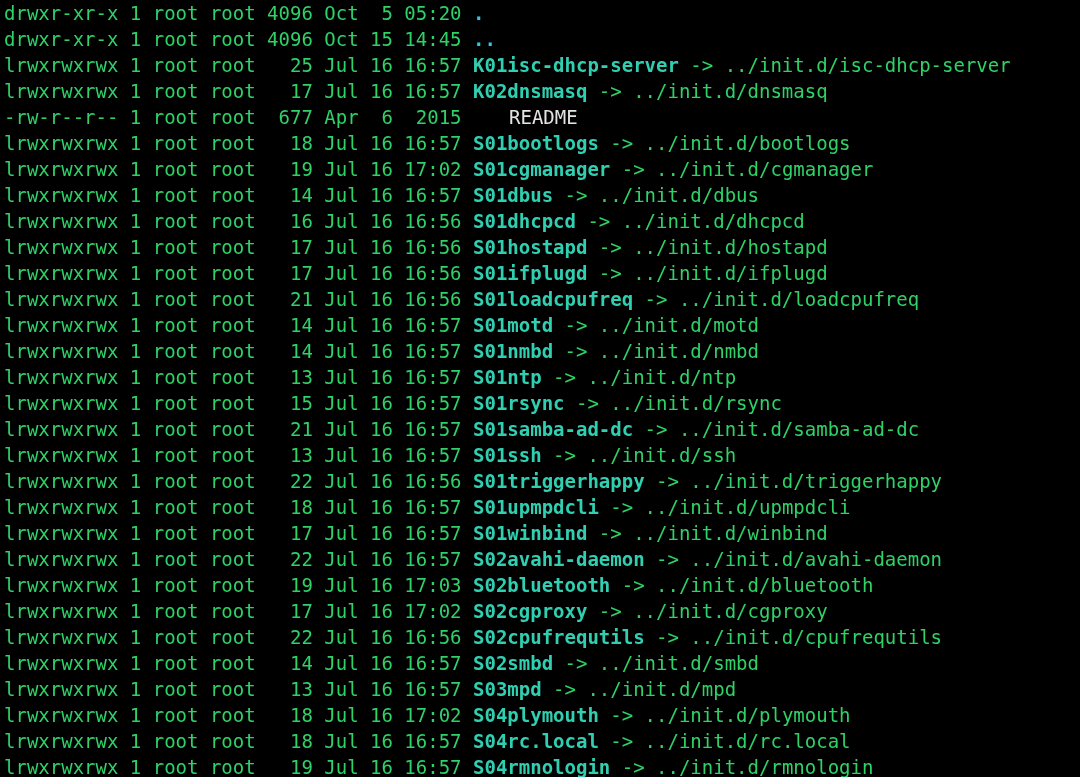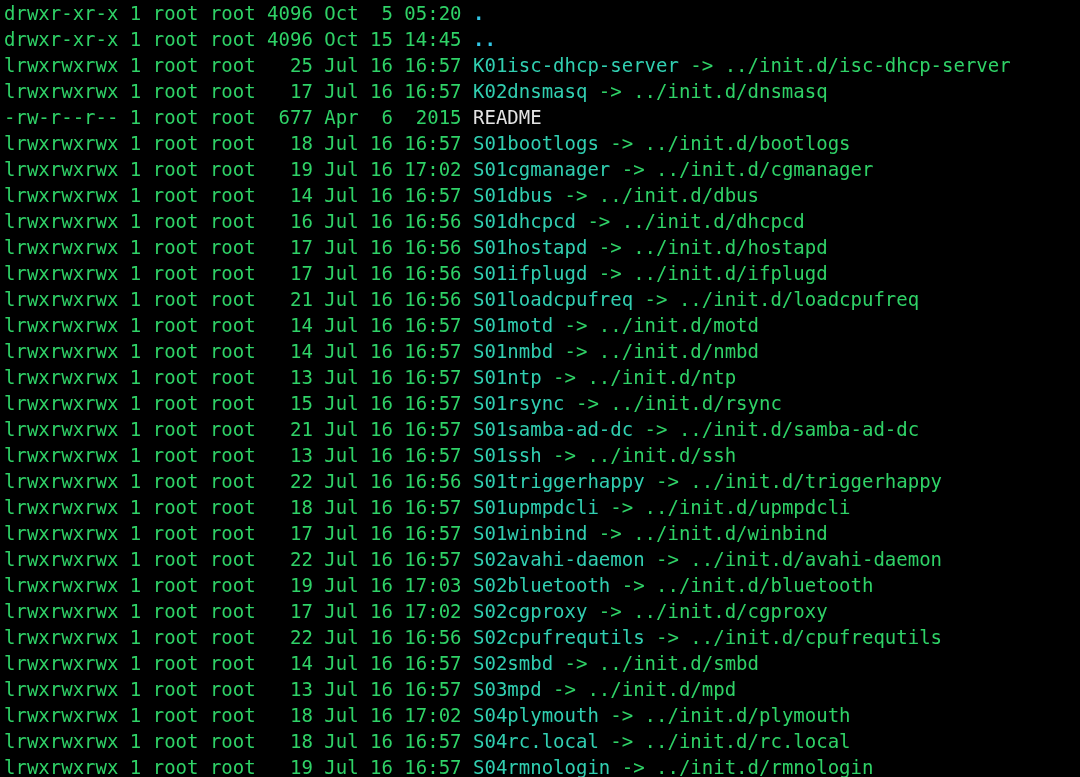--- a/index.html
+++ b/index.html
@@ -13,20 +13,20 @@
     padding:0 4px;
     font-family:"Menlo","Consolas","DejaVu Sans Mono",monospace;
     font-size:19px;
     line-height:26px;
     color:#2fd267;
     white-space:pre;
     letter-spacing:0px;
   }
   .d   {color:#2fd267;}               
   .blue{color:#32c7e6;font-weight:bold;}
-  .cyan{color:#31cfb1;font-weight:normal;}
-  .wht {color:#e4e4e4;}
+  .cyan{color:#31cfb1;font-weight:bold;}
+  .wht {color:#e4e4e4;margin-left:36px;}
   .row{display:block;}
 </style>
 </head>
 <body>
 
 <pre class="term" id="term"><span class="row"><span class="d">drwxr-xr-x 1 root root 4096 Oct  5 05:20 </span><span class="blue">.</span></span><span class="row"><span class="d">drwxr-xr-x 1 root root 4096 Oct 15 14:45 </span><span class="blue">..</span></span><span class="row"><span class="d">lrwxrwxrwx 1 root root   25 Jul 16 16:57 </span><span class="cyan">K01isc-dhcp-server</span><span class="d"> -&gt; </span><span class="d">../init.d/isc-dhcp-server</span></span><span class="row"><span class="d">lrwxrwxrwx 1 root root   17 Jul 16 16:57 </span><span class="cyan">K02dnsmasq</span><span class="d"> -&gt; </span><span class="d">../init.d/dnsmasq</span></span><span class="row"><span class="d">-rw-r--r-- 1 root root  677 Apr  6  2015 </span><span class="wht">README</span></span><span class="row"><span class="d">lrwxrwxrwx 1 root root   18 Jul 16 16:57 </span><span class="cyan">S01bootlogs</span><span class="d"> -&gt; </span><span class="d">../init.d/bootlogs</span></span><span class="row"><span class="d">lrwxrwxrwx 1 root root   19 Jul 16 17:02 </span><span class="cyan">S01cgmanager</span><span class="d"> -&gt; </span><span class="d">../init.d/cgmanager</span></span><span class="row"><span class="d">lrwxrwxrwx 1 root root   14 Jul 16 16:57 </span><span class="cyan">S01dbus</span><span class="d"> -&gt; </span><span class="d">../init.d/dbus</span></span><span class="row"><span class="d">lrwxrwxrwx 1 root root   16 Jul 16 16:56 </span><span class="cyan">S01dhcpcd</span><span class="d"> -&gt; </span><span class="d">../init.d/dhcpcd</span></span><span class="row"><span class="d">lrwxrwxrwx 1 root root   17 Jul 16 16:56 </span><span class="cyan">S01hostapd</span><span class="d"> -&gt; </span><span class="d">../init.d/hostapd</span></span><span class="row"><span class="d">lrwxrwxrwx 1 root root   17 Jul 16 16:56 </span><span class="cyan">S01ifplugd</span><span class="d"> -&gt; </span><span class="d">../init.d/ifplugd</span></span><span class="row"><span class="d">lrwxrwxrwx 1 root root   21 Jul 16 16:56 </span><span class="cyan">S01loadcpufreq</span><span class="d"> -&gt; </span><span class="d">../init.d/loadcpufreq</span></span><span class="row"><span class="d">lrwxrwxrwx 1 root root   14 Jul 16 16:57 </span><span class="cyan">S01motd</span><span class="d"> -&gt; </span><span class="d">../init.d/motd</span></span><span class="row"><span class="d">lrwxrwxrwx 1 root root   14 Jul 16 16:57 </span><span class="cyan">S01nmbd</span><span class="d"> -&gt; </span><span class="d">../init.d/nmbd</span></span><span class="row"><span class="d">lrwxrwxrwx 1 root root   13 Jul 16 16:57 </span><span class="cyan">S01ntp</span><span class="d"> -&gt; </span><span class="d">../init.d/ntp</span></span><span class="row"><span class="d">lrwxrwxrwx 1 root root   15 Jul 16 16:57 </span><span class="cyan">S01rsync</span><span class="d"> -&gt; </span><span class="d">../init.d/rsync</span></span><span class="row"><span class="d">lrwxrwxrwx 1 root root   21 Jul 16 16:57 </span><span class="cyan">S01samba-ad-dc</span><span class="d"> -&gt; </span><span class="d">../init.d/samba-ad-dc</span></span><span class="row"><span class="d">lrwxrwxrwx 1 root root   13 Jul 16 16:57 </span><span class="cyan">S01ssh</span><span class="d"> -&gt; </span><span class="d">../init.d/ssh</span></span><span class="row"><span class="d">lrwxrwxrwx 1 root root   22 Jul 16 16:56 </span><span class="cyan">S01triggerhappy</span><span class="d"> -&gt; </span><span class="d">../init.d/triggerhappy</span></span><span class="row"><span class="d">lrwxrwxrwx 1 root root   18 Jul 16 16:57 </span><span class="cyan">S01upmpdcli</span><span class="d"> -&gt; </span><span class="d">../init.d/upmpdcli</span></span><span class="row"><span class="d">lrwxrwxrwx 1 root root   17 Jul 16 16:57 </span><span class="cyan">S01winbind</span><span class="d"> -&gt; </span><span class="d">../init.d/winbind</span></span><span class="row"><span class="d">lrwxrwxrwx 1 root root   22 Jul 16 16:57 </span><span class="cyan">S02avahi-daemon</span><span class="d"> -&gt; </span><span class="d">../init.d/avahi-daemon</span></span><span class="row"><span class="d">lrwxrwxrwx 1 root root   19 Jul 16 17:03 </span><span class="cyan">S02bluetooth</span><span class="d"> -&gt; </span><span class="d">../init.d/bluetooth</span></span><span class="row"><span class="d">lrwxrwxrwx 1 root root   17 Jul 16 17:02 </span><span class="cyan">S02cgproxy</span><span class="d"> -&gt; </span><span class="d">../init.d/cgproxy</span></span><span class="row"><span class="d">lrwxrwxrwx 1 root root   22 Jul 16 16:56 </span><span class="cyan">S02cpufrequtils</span><span class="d"> -&gt; </span><span class="d">../init.d/cpufrequtils</span></span><span class="row"><span class="d">lrwxrwxrwx 1 root root   14 Jul 16 16:57 </span><span class="cyan">S02smbd</span><span class="d"> -&gt; </span><span class="d">../init.d/smbd</span></span><span class="row"><span class="d">lrwxrwxrwx 1 root root   13 Jul 16 16:57 </span><span class="cyan">S03mpd</span><span class="d"> -&gt; </span><span class="d">../init.d/mpd</span></span><span class="row"><span class="d">lrwxrwxrwx 1 root root   18 Jul 16 17:02 </span><span class="cyan">S04plymouth</span><span class="d"> -&gt; </span><span class="d">../init.d/plymouth</span></span><span class="row"><span class="d">lrwxrwxrwx 1 root root   18 Jul 16 16:57 </span><span class="cyan">S04rc.local</span><span class="d"> -&gt; </span><span class="d">../init.d/rc.local</span></span><span class="row"><span class="d">lrwxrwxrwx 1 root root   19 Jul 16 16:57 </span><span class="cyan">S04rmnologin</span><span class="d"> -&gt; </span><span class="d">../init.d/rmnologin</span></span></pre>
 
 </body></html>

